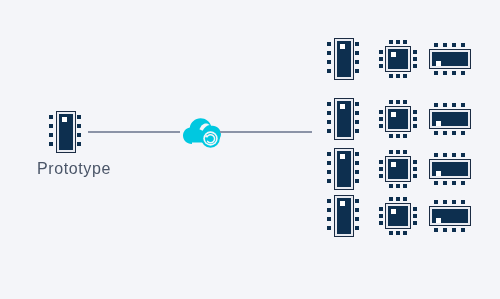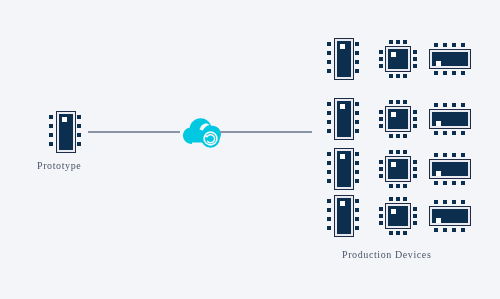--- a/index.html
+++ b/index.html
@@ -82,24 +82,24 @@
 
   
   .cloud-icon {
     position: absolute;
   }
 
   
   .label {
     position: absolute;
     color: #4a5568;
-    font-size: 10px;
+    font-size: 16px;
     letter-spacing: 0.6px;
     white-space: nowrap;
-    font-family: Liberation Serif, serif;
+    font-family: Liberation Sans, sans-serif;
   }
 </style>
 </head>
 <body>
 
 <div id="canvas">
 
   <div class="chip chip-dip" style="left:48px; top:110px;">
     <div class="pin pin-l" style="top:5px;"></div>
     <div class="pin pin-l" style="top:14px;"></div>
@@ -313,15 +313,14 @@
     <div class="pin pin-t" style="left:33px;"></div>
     <div class="pin pin-b" style="left:6px;"></div>
     <div class="pin pin-b" style="left:15px;"></div>
     <div class="pin pin-b" style="left:24px;"></div>
     <div class="pin pin-b" style="left:33px;"></div>
     <div class="chip-body">
       <div class="dot" style="left:4px; top:9px;"></div>
     </div>
   </div>
 
-  <div class="label" style="left:342px; top:249px;">Production Devices</div>
 
 </div>
 
 </body></html>

